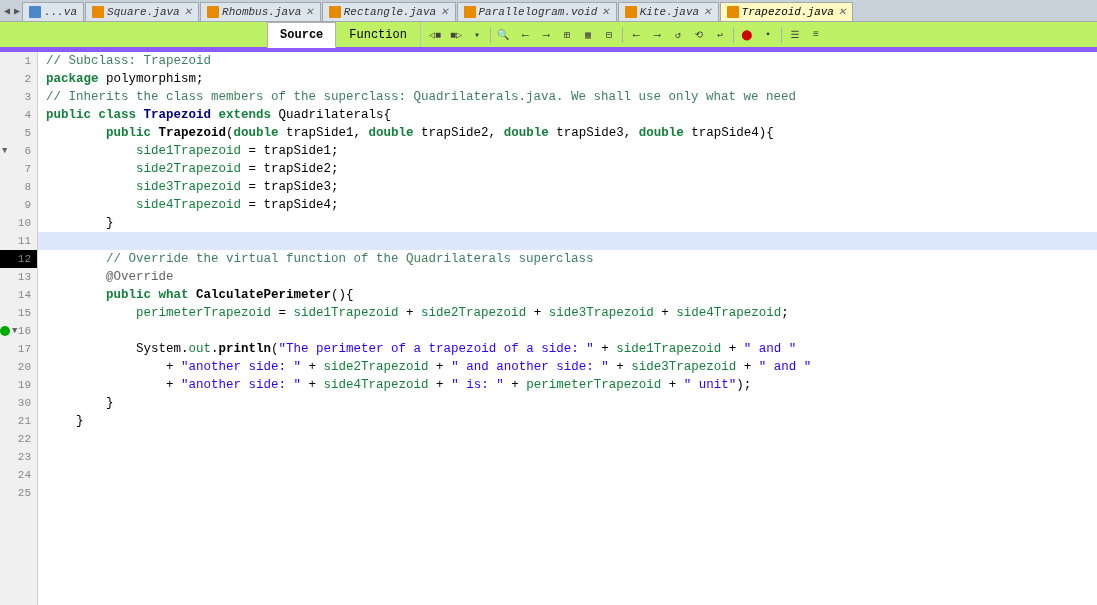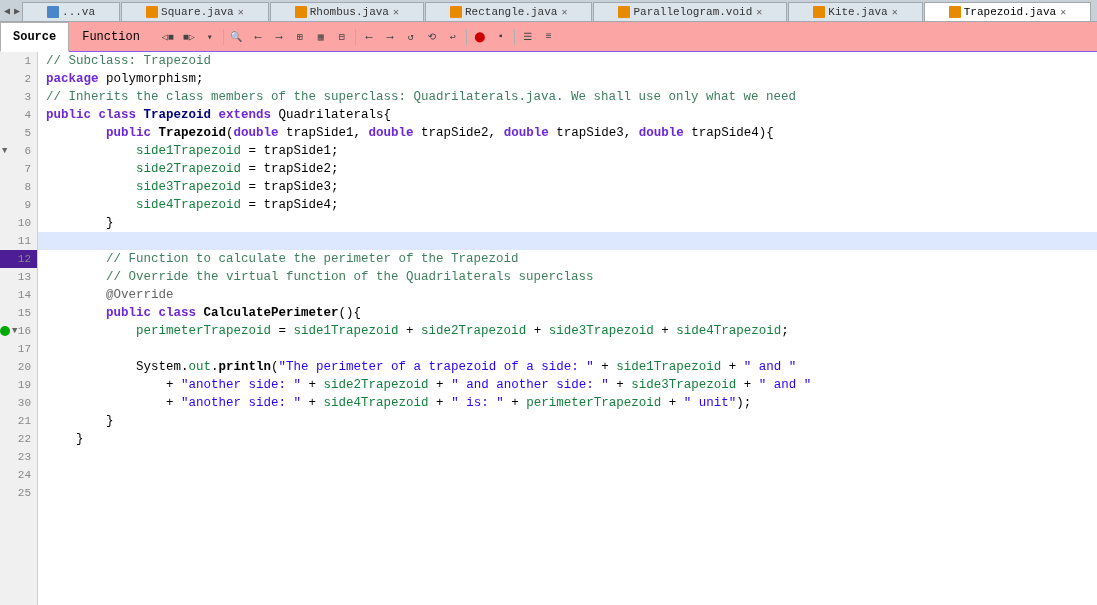--- a/index.html
+++ b/index.html
@@ -19,34 +19,35 @@
       background: #c8d0d8;
       height: 22px;
       padding-left: 2px;
       border-bottom: 1px solid #a0a8b0;
       overflow: hidden;
     }
     .tab {
       display: flex;
       align-items: center;
       height: 20px;
-      padding: 0 24px;
+      padding: 0 6px;
       border: 1px solid #a0a8b0;
       border-bottom: none;
       background: #dce4ec;
       margin-right: 1px;
       font-size: 11px;
       color: #333;
       white-space: nowrap;
       cursor: pointer;
       position: relative;
       top: 1px;
+      font-style: italic;
     }
     .tab.active {
-      background: #ffffff;
+      background: #fef9c3;
       border-bottom: 1px solid #ffffff;
       color: #000;
     }
     .tab .tab-icon {
       width: 12px;
       height: 12px;
       margin-right: 3px;
       display: inline-block;
       background: #e88a00;
       border-radius: 1px;
@@ -97,23 +98,24 @@
       width: 1px;
       height: 16px;
       background: #b0b0b0;
       margin: 0 2px;
     }
 
     
     .source-toolbar-row {
       display: flex;
       align-items: stretch;
-      background: #fca5a5;
-      border-bottom: 1px solid #8b5cf6;
+      background: #bef264;
+      border-bottom: 5px solid #8b5cf6;
       height: 30px;
+      justify-content: center;
     }
     .sh-tabs {
       display: flex;
       align-items: stretch;
     }
     .toolbar-buttons {
       display: flex;
       align-items: center;
       padding: 0 4px;
       gap: 1px;
@@ -138,21 +140,21 @@
       display: flex;
       align-items: center;
       justify-content: flex-end;
       padding-right: 6px;
       height: 18px;
       font-size: 11px;
       color: #888;
       position: relative;
     }
     .line-num.highlighted {
-      background: #4c1d95;
+      background: #000000;
     }
     .line-num .fold-icon {
       position: absolute;
       left: 2px;
       font-size: 9px;
       color: #666;
     }
     .line-num .green-circle {
       position: absolute;
       left: 0;
@@ -174,21 +176,21 @@
       white-space: pre;
       font-size: 12.5px;
       line-height: 18px;
     }
     .code-line.highlighted {
       background: #dde8ff;
     }
 
     
     .c-comment { color: #3f7f5f; }
-    .c-keyword { color: #6d28d9; font-weight: bold; }
+    .c-keyword { color: #15803d; font-weight: bold; }
     .c-class { color: #000080; font-weight: bold; }
     .c-string { color: #2a00ff; }
     .c-variable { color: #15803d; }
     .c-method { color: #000000; font-weight: bold; }
     .c-plain { color: #000000; }
     .c-annotation { color: #646464; }
 
   </style>
 </head>
 <body>
@@ -395,34 +397,31 @@
     </div>
 
     <div class="code-line">
       <span class="c-plain">        }</span>
     </div>
 
     <div class="code-line highlighted">
       <span class="c-plain"> </span>
     </div>
 
-    <div class="code-line">
-      <span class="c-plain">        </span><span class="c-comment">// Function to calculate the perimeter of the Trapezoid</span>
-    </div>
 
     <div class="code-line">
       <span class="c-plain">        </span><span class="c-comment">// Override the virtual function of the Quadrilaterals superclass</span>
     </div>
 
     <div class="code-line">
       <span class="c-plain">        </span><span class="c-annotation">@Override</span>
     </div>
 
     <div class="code-line">
-      <span class="c-plain">        </span><span class="c-keyword">public </span><span class="c-keyword">class </span><span class="c-method">CalculatePerimeter</span><span class="c-plain">(){</span>
+      <span class="c-plain">        </span><span class="c-keyword">public </span><span class="c-keyword">what </span><span class="c-method">CalculatePerimeter</span><span class="c-plain">(){</span>
     </div>
 
 
     <div class="code-line">
       <span class="c-plain">            </span><span class="c-variable">perimeterTrapezoid</span><span class="c-plain"> = </span><span class="c-variable">side1Trapezoid</span><span class="c-plain"> + </span><span class="c-variable">side2Trapezoid</span><span class="c-plain"> + </span><span class="c-variable">side3Trapezoid</span><span class="c-plain"> + </span><span class="c-variable">side4Trapezoid</span><span class="c-plain">;</span>
     </div>
 
     <div class="code-line">
       <span class="c-plain"> </span>
     </div>

